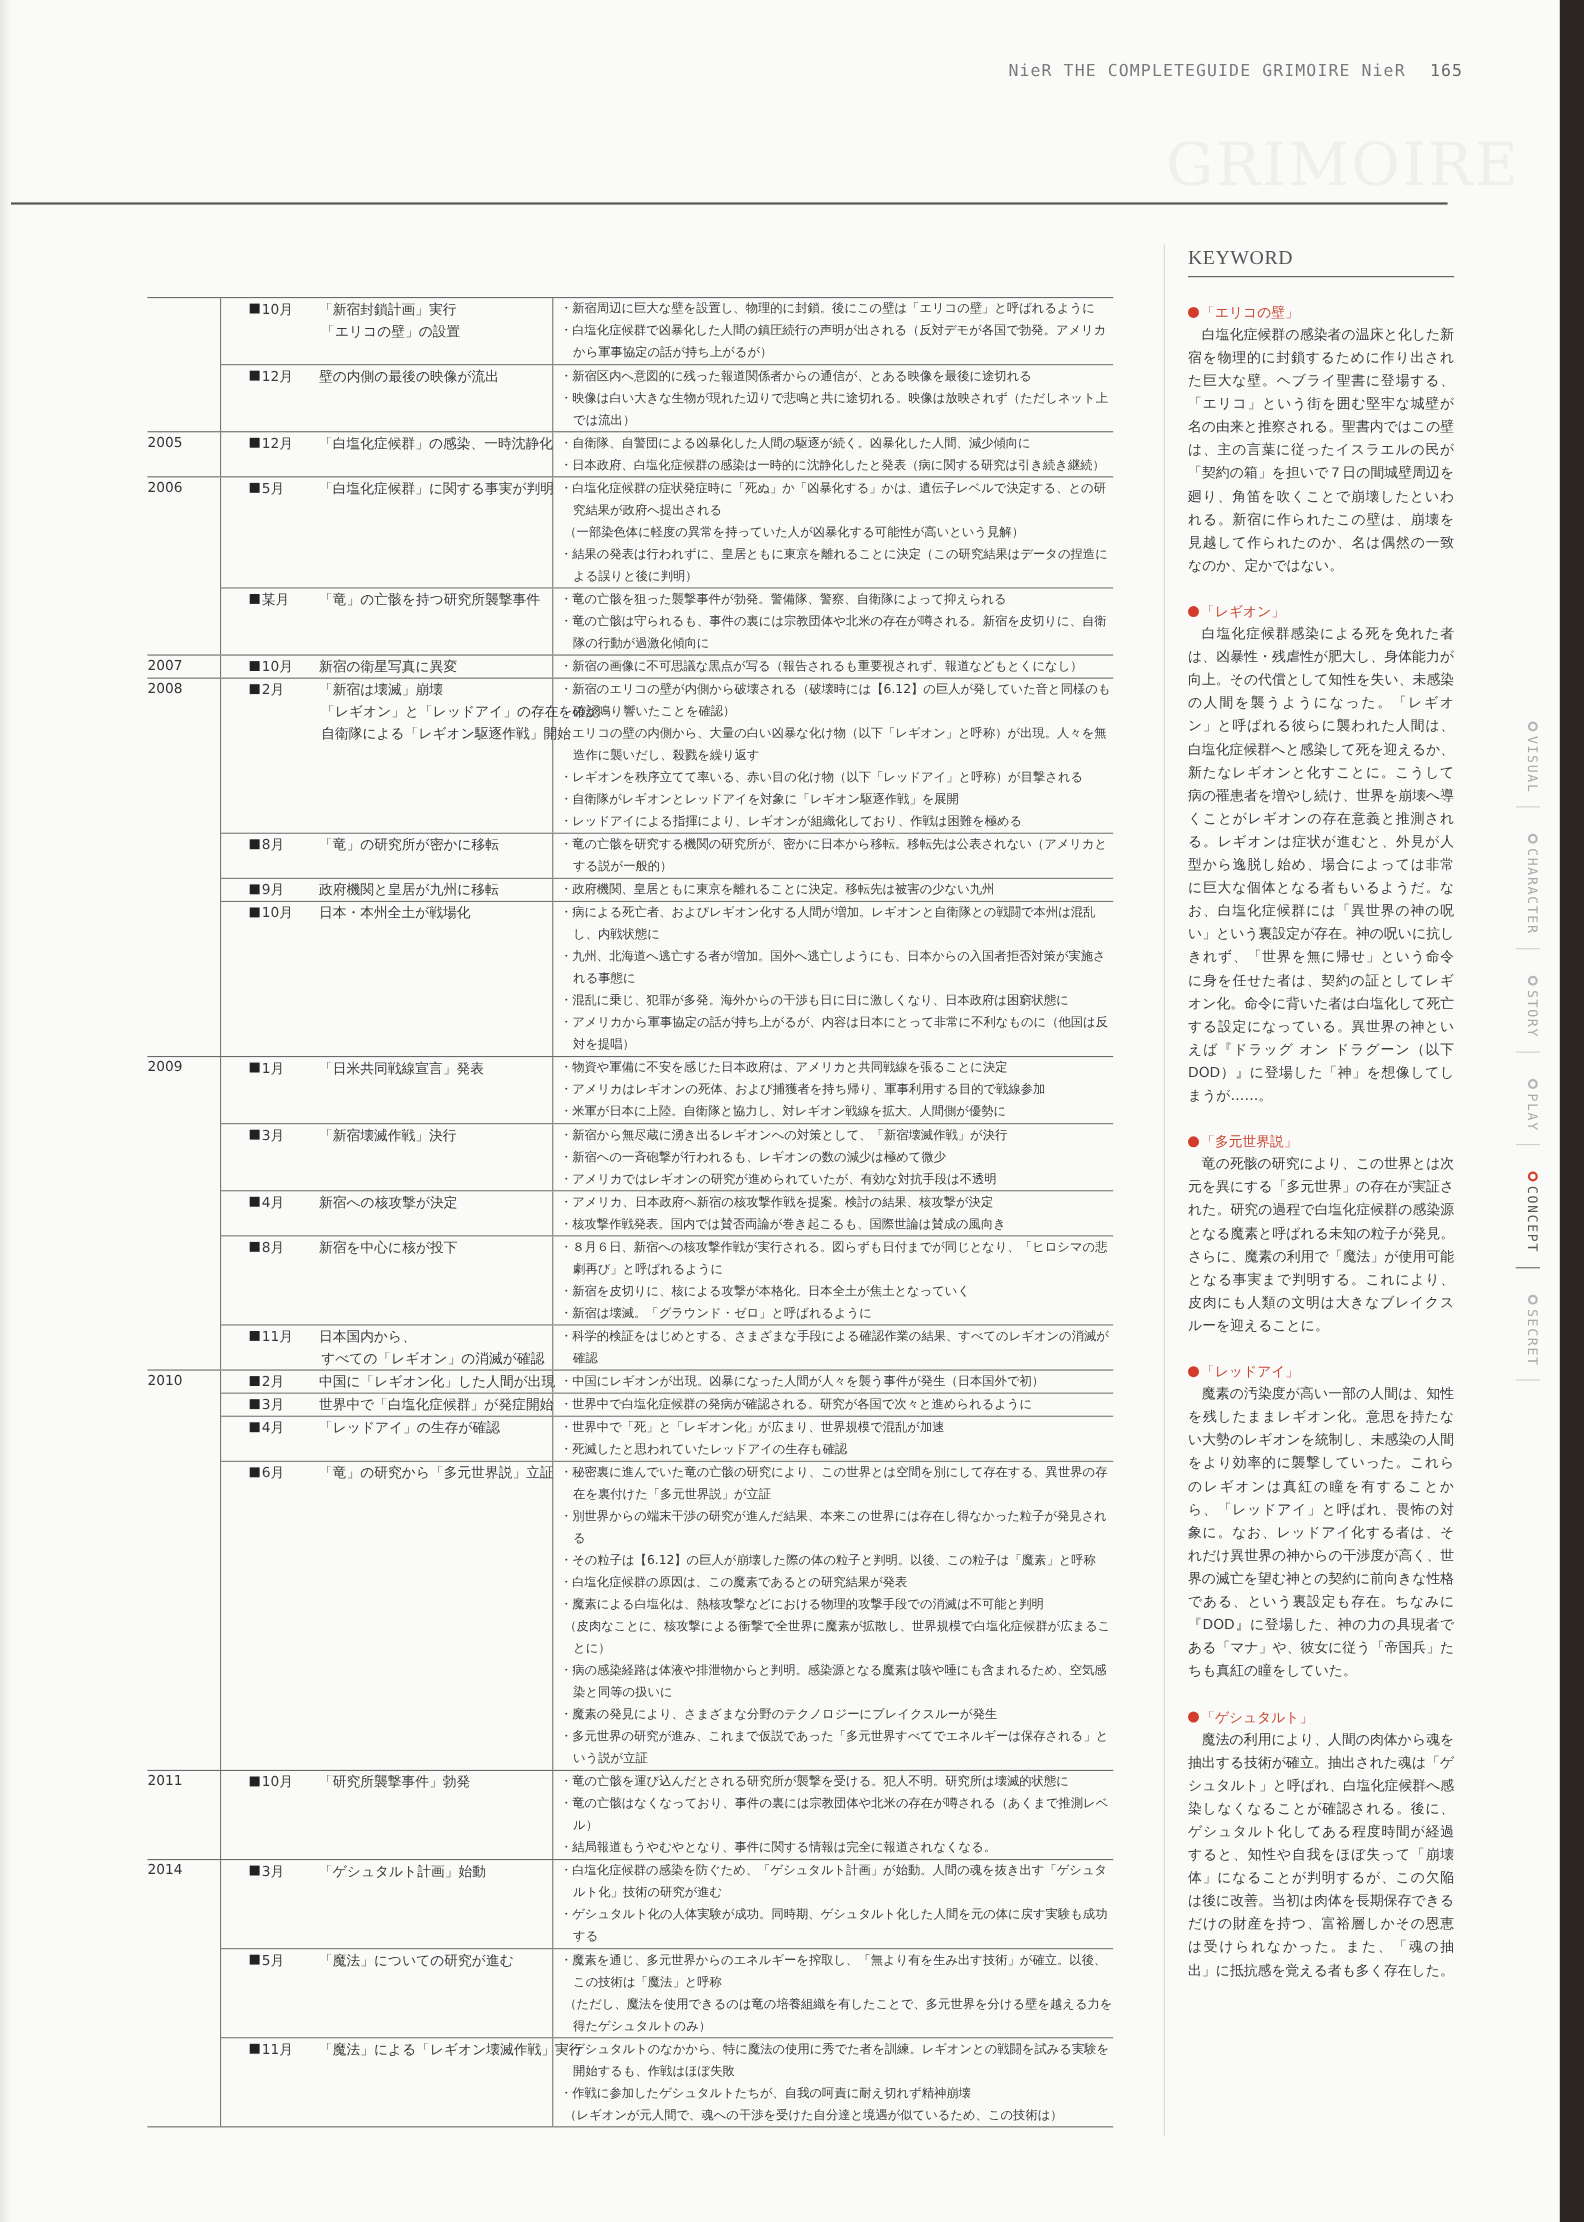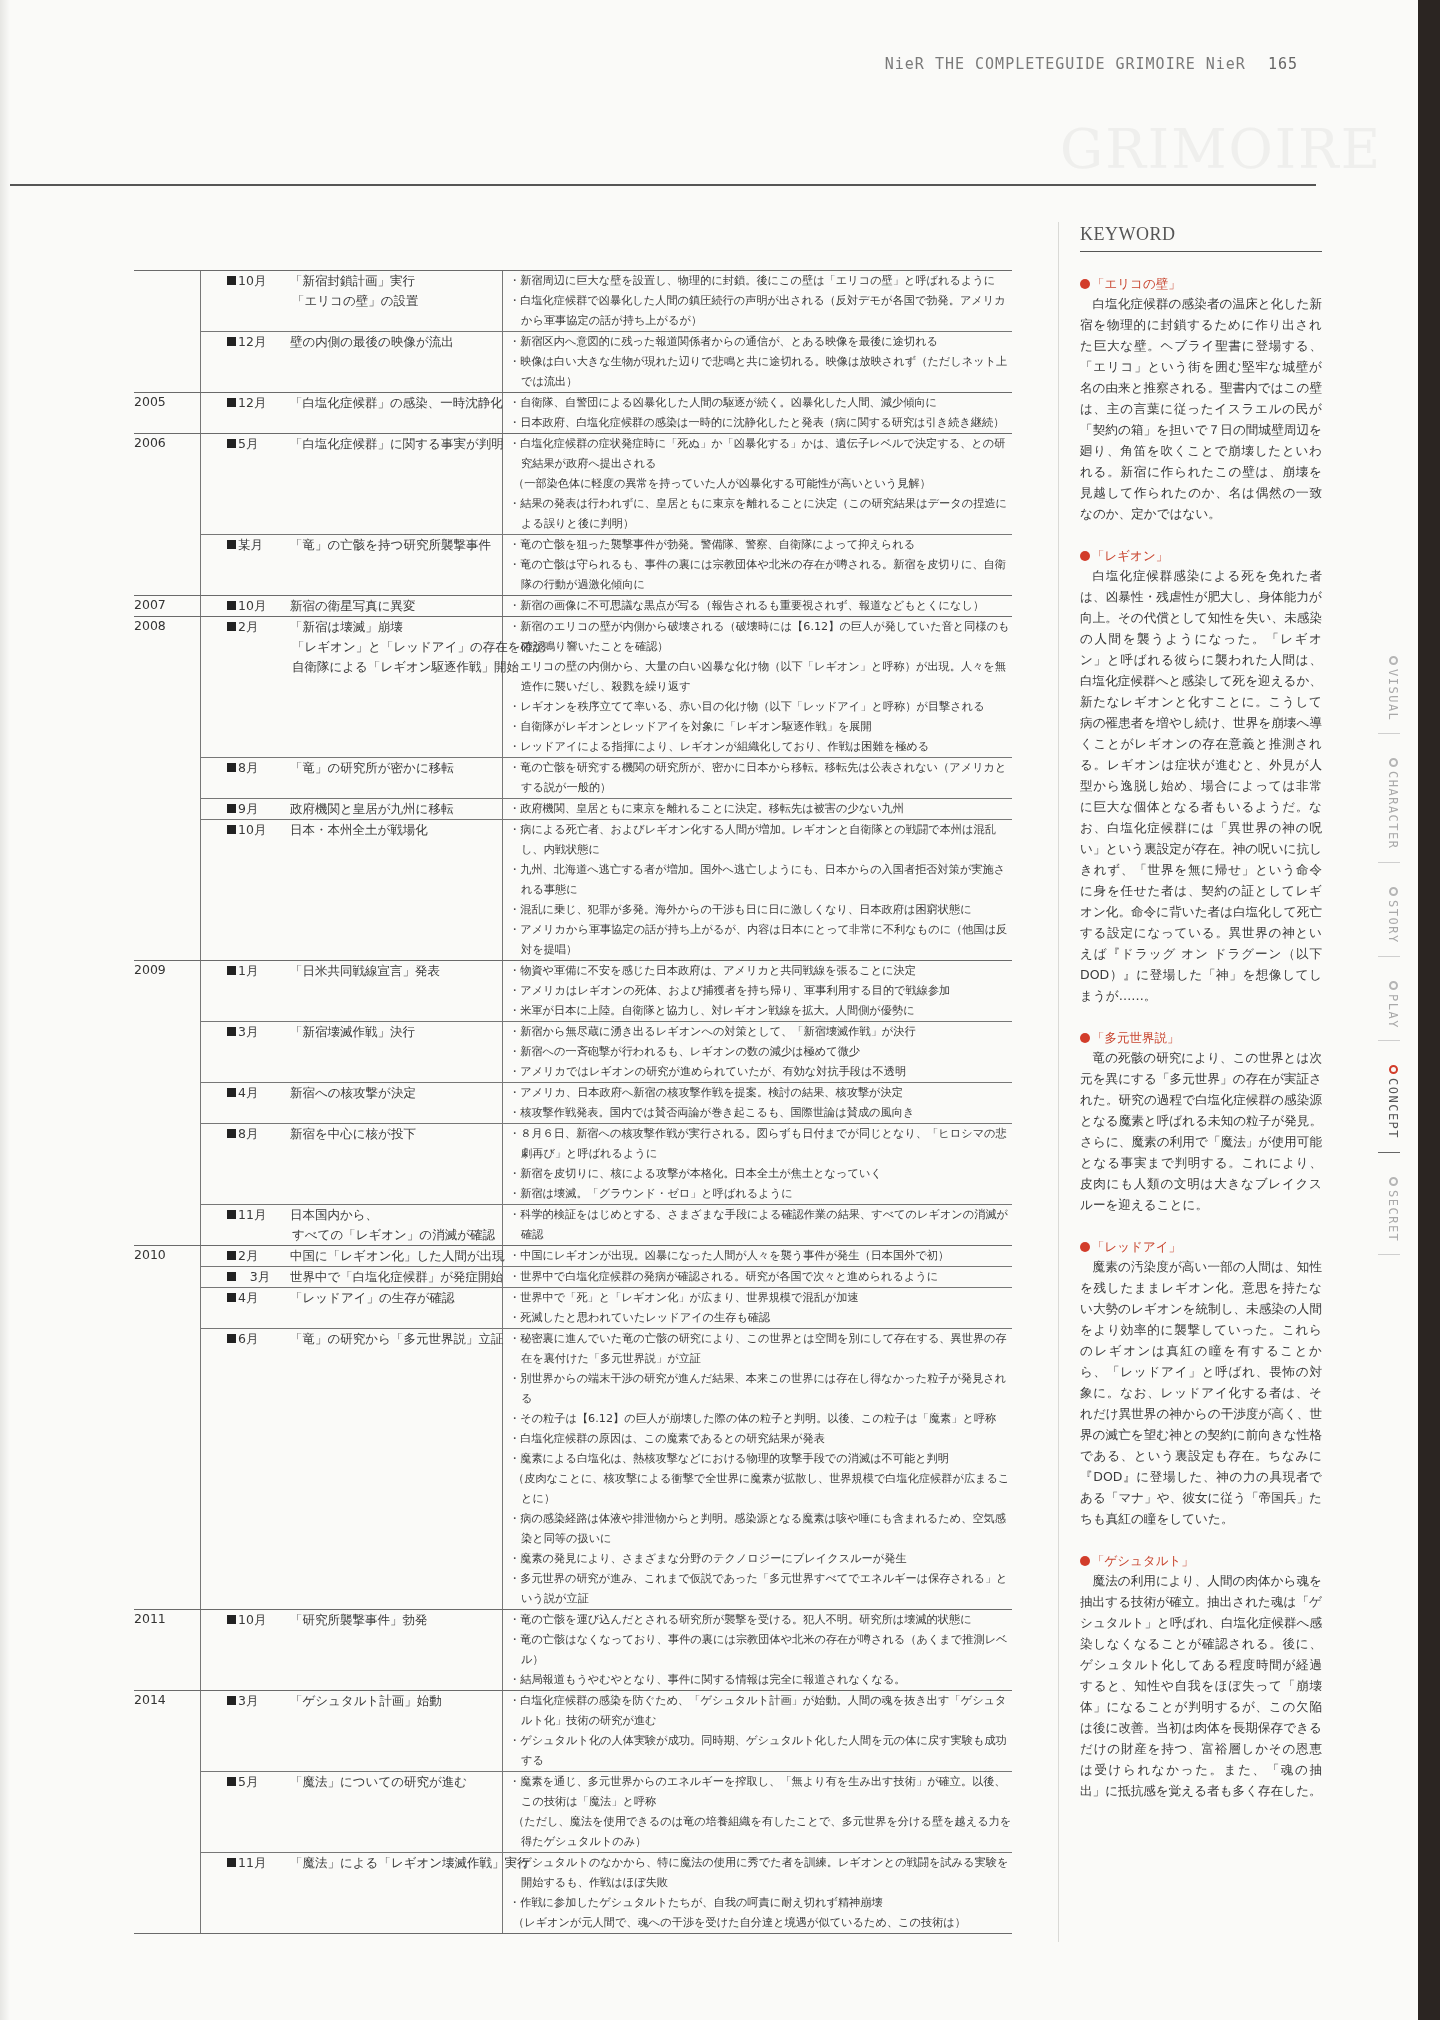--- a/index.html
+++ b/index.html
@@ -7,21 +7,21 @@
     width: 1440px; height: 2020px; position: relative; overflow: hidden;
     background: #f7f7f5;
     font-family: "DejaVu Sans", sans-serif;
     color: #3a3a3a;
   }
   .page { position: absolute; left: 0; top: 0; width: 1418px; height: 2020px; background: #fafaf8; }
   .spine { position: absolute; left: 1418px; top: 0; width: 22px; height: 2020px; background: #2b2522; }
   .left-edge { position: absolute; left: 0; top: 0; width: 10px; height: 2020px; background: linear-gradient(90deg,#e6e6e3,#fafaf8); }
 
   .running-head {
-    position: absolute; left: 848px; top: 55px; width: 450px; text-align: right;
+    position: absolute; left: 880px; top: 55px; width: 450px; text-align: right;
     font-family: "DejaVu Sans Mono", monospace; font-size: 15px; letter-spacing: 1px; color: #7a7a7a;
   }
   .running-head .pnum { margin-left: 12px; color: #666; }
 
   .watermark {
     position: absolute; left: 1060px; top: 118px; width: 240px; height: 70px;
     font-family: "DejaVu Serif", serif; font-size: 54px; color: #efefed; letter-spacing: 2px;
   }
   .head-rule { position: absolute; left: 10px; top: 184px; width: 1306px; height: 2px; background: #555; }
 
@@ -253,21 +253,21 @@
         <div class="event">
           <div class="event-title-wrap">
             <div style="white-space: nowrap;"><span class="sq" style="display: inline-block; width: 9px; height: 9px; background: rgb(34, 34, 34); margin-right: 2px;"></span><span style="display: inline-block; min-width: 44px; margin-right: 8px;">2月</span><span>中国に「レギオン化」した人間が出現</span></div>
           </div>
           <div class="event-details">
             <div class="item">・中国にレギオンが出現。凶暴になった人間が人々を襲う事件が発生（日本国外で初）</div>
           </div>
         </div>
         <div class="event">
           <div class="event-title-wrap">
-            <div style="white-space: nowrap; text-align: center;"><span class="sq" style="display: inline-block; width: 9px; height: 9px; background: rgb(34, 34, 34); margin-right: 2px;"></span><span style="display: inline-block; min-width: 44px; margin-right: 8px;">3月</span><span>世界中で「白塩化症候群」が発症開始</span></div>
+            <div style="white-space: nowrap;"><span class="sq" style="display: inline-block; width: 9px; height: 9px; background: rgb(34, 34, 34); margin-right: 2px;"></span><span style="display: inline-block; min-width: 44px; margin-right: 8px;">3月</span><span>世界中で「白塩化症候群」が発症開始</span></div>
           </div>
           <div class="event-details">
             <div class="item">・世界中で白塩化症候群の発病が確認される。研究が各国で次々と進められるように</div>
           </div>
         </div>
         <div class="event">
           <div class="event-title-wrap">
             <div style="white-space: nowrap;"><span class="sq" style="display: inline-block; width: 9px; height: 9px; background: rgb(34, 34, 34); margin-right: 2px;"></span><span style="display: inline-block; min-width: 44px; margin-right: 8px;">4月</span><span>「レッドアイ」の生存が確認</span></div>
           </div>
           <div class="event-details">

